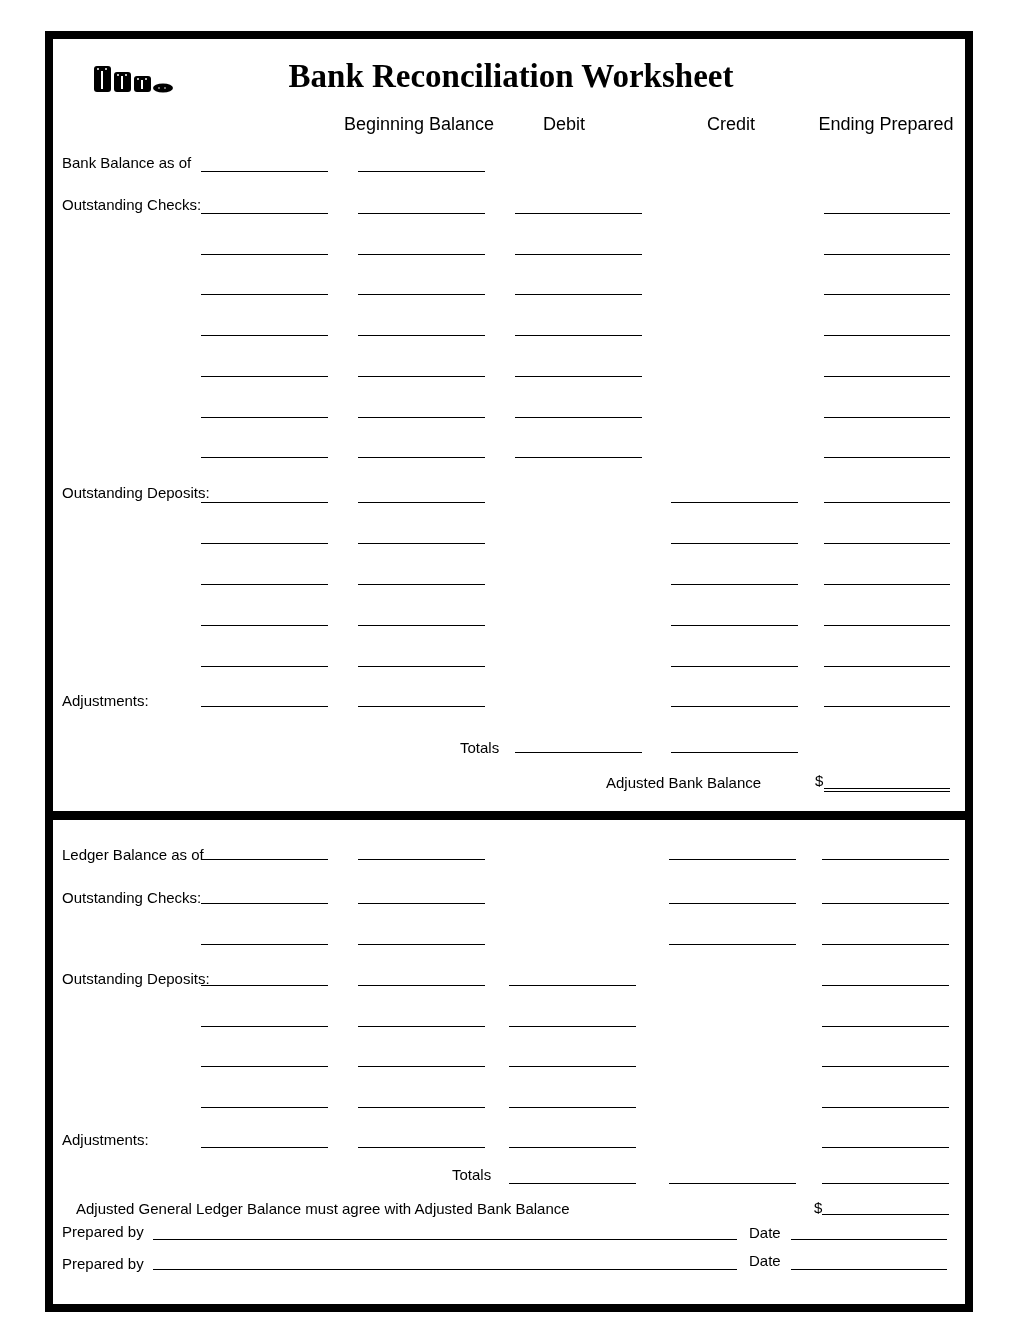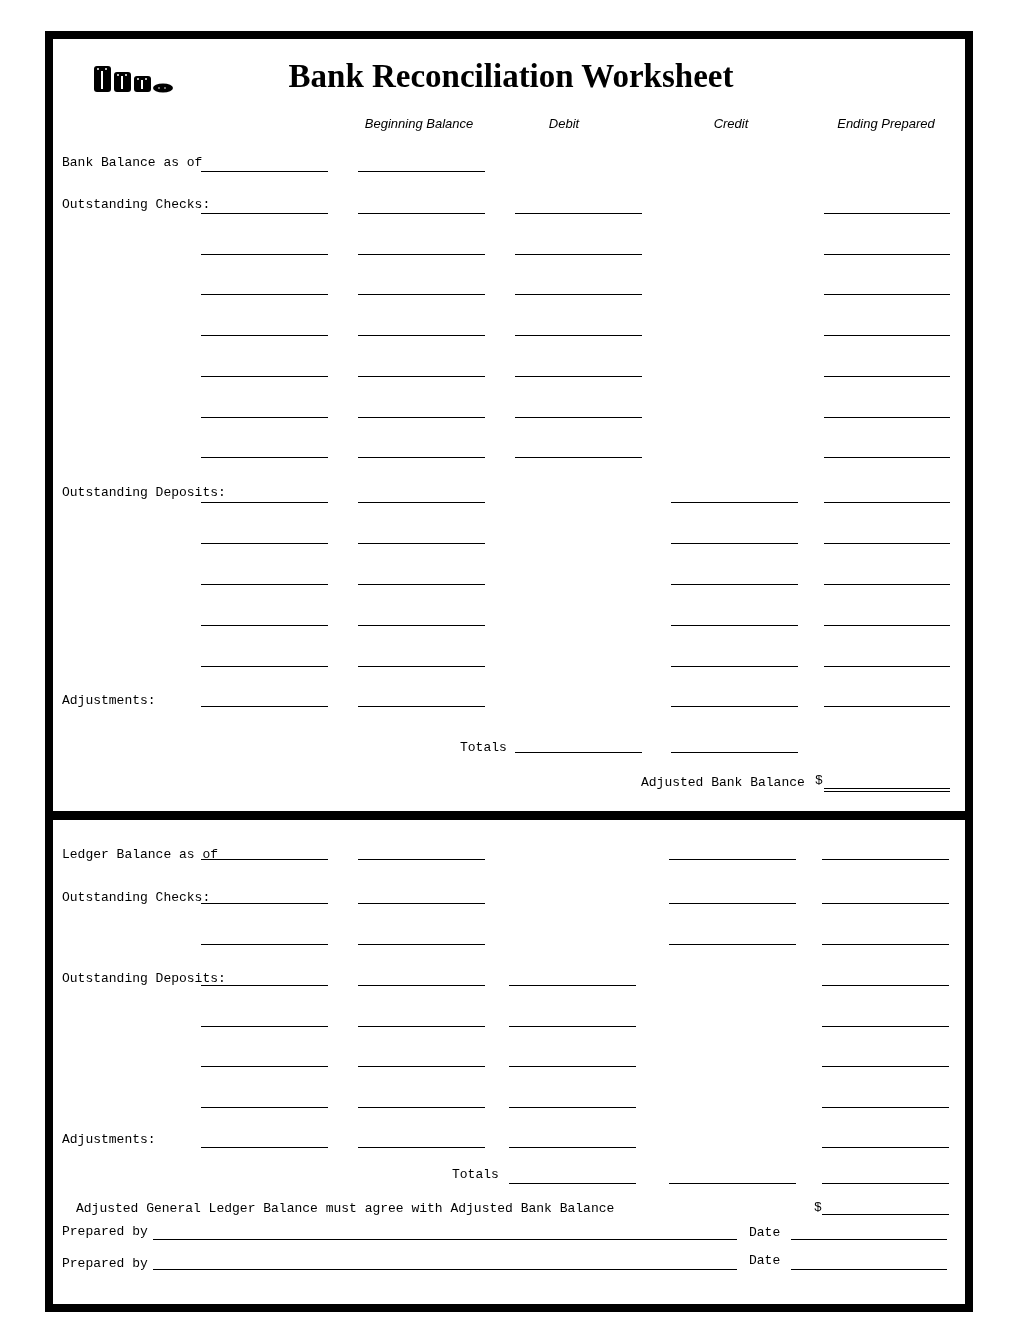--- a/index.html
+++ b/index.html
@@ -5,22 +5,22 @@
   html, body { margin:0; padding:0; background:#ffffff; }
   body { width:1020px; height:1342px; position:relative; overflow:hidden;
          font-family:"Liberation Sans", sans-serif; color:#000; }
   .frame { position:absolute; left:45px; top:31px; width:912px; height:1265px;
            border:8px solid #000; }
   .divider { position:absolute; left:45px; top:811px; width:928px; height:9px; background:#000; }
   .title { position:absolute; left:0; top:56px; width:1020px; text-align:center;
            font-family:"Liberation Serif", serif; font-weight:bold; font-size:33px; line-height:40px; }
   .title span { position:relative; left:1px; }
   .logo { position:absolute; left:93px; top:64px; width:88px; height:30px; }
-  .colhdr { position:absolute; top:116px; font-size:13px; line-height:16px; white-space:nowrap; transform:translateX(-50%);font-style:italic; }
-  .lbl { position:absolute; font-size:13px; line-height:16px; white-space:nowrap;font-family:Liberation Mono, monospace; }
+  .colhdr { position:absolute; top:116px; font-size:18px; line-height:16px; white-space:nowrap; transform:translateX(-50%); }
+  .lbl { position:absolute; font-size:15px; line-height:16px; white-space:nowrap; }
   .ln { position:absolute; height:0; border-top:1px solid #000; }
   .ln.dbl { border-top:1px solid #000; border-bottom:1px solid #000; height:2px; }
 </style>
 </head>
 <body>
 
 <div class="frame"></div>
 <div class="divider"></div>
 
 <svg class="logo" viewBox="0 0 88 30">
@@ -119,21 +119,21 @@
 <div class="lbl" style="left:62px;top:693px">Adjustments:</div>
 <div class="ln" style="left:201px;top:706px;width:127px"></div>
 <div class="ln" style="left:358px;top:706px;width:127px"></div>
 <div class="ln" style="left:671px;top:706px;width:127px"></div>
 <div class="ln" style="left:824px;top:706px;width:126px"></div>
 
 <div class="lbl" style="left:460px;top:740px">Totals</div>
 <div class="ln" style="left:515px;top:752px;width:127px"></div>
 <div class="ln" style="left:671px;top:752px;width:127px"></div>
 
-<div class="lbl" style="left:641px;top:775px">Adjusted Bank Balance</div>
+<div class="lbl" style="left:606px;top:775px">Adjusted Bank Balance</div>
 <div class="lbl" style="left:815px;top:773px">$</div>
 <div class="ln dbl" style="left:824px;top:788px;width:126px"></div>
 
 <div class="lbl" style="left:62px;top:847px">Ledger Balance as of</div>
 <div class="ln" style="left:201px;top:859px;width:127px"></div>
 <div class="ln" style="left:358px;top:859px;width:127px"></div>
 <div class="ln" style="left:669px;top:859px;width:127px"></div>
 <div class="ln" style="left:822px;top:859px;width:127px"></div>
 
 <div class="lbl" style="left:62px;top:890px">Outstanding Checks:</div>

